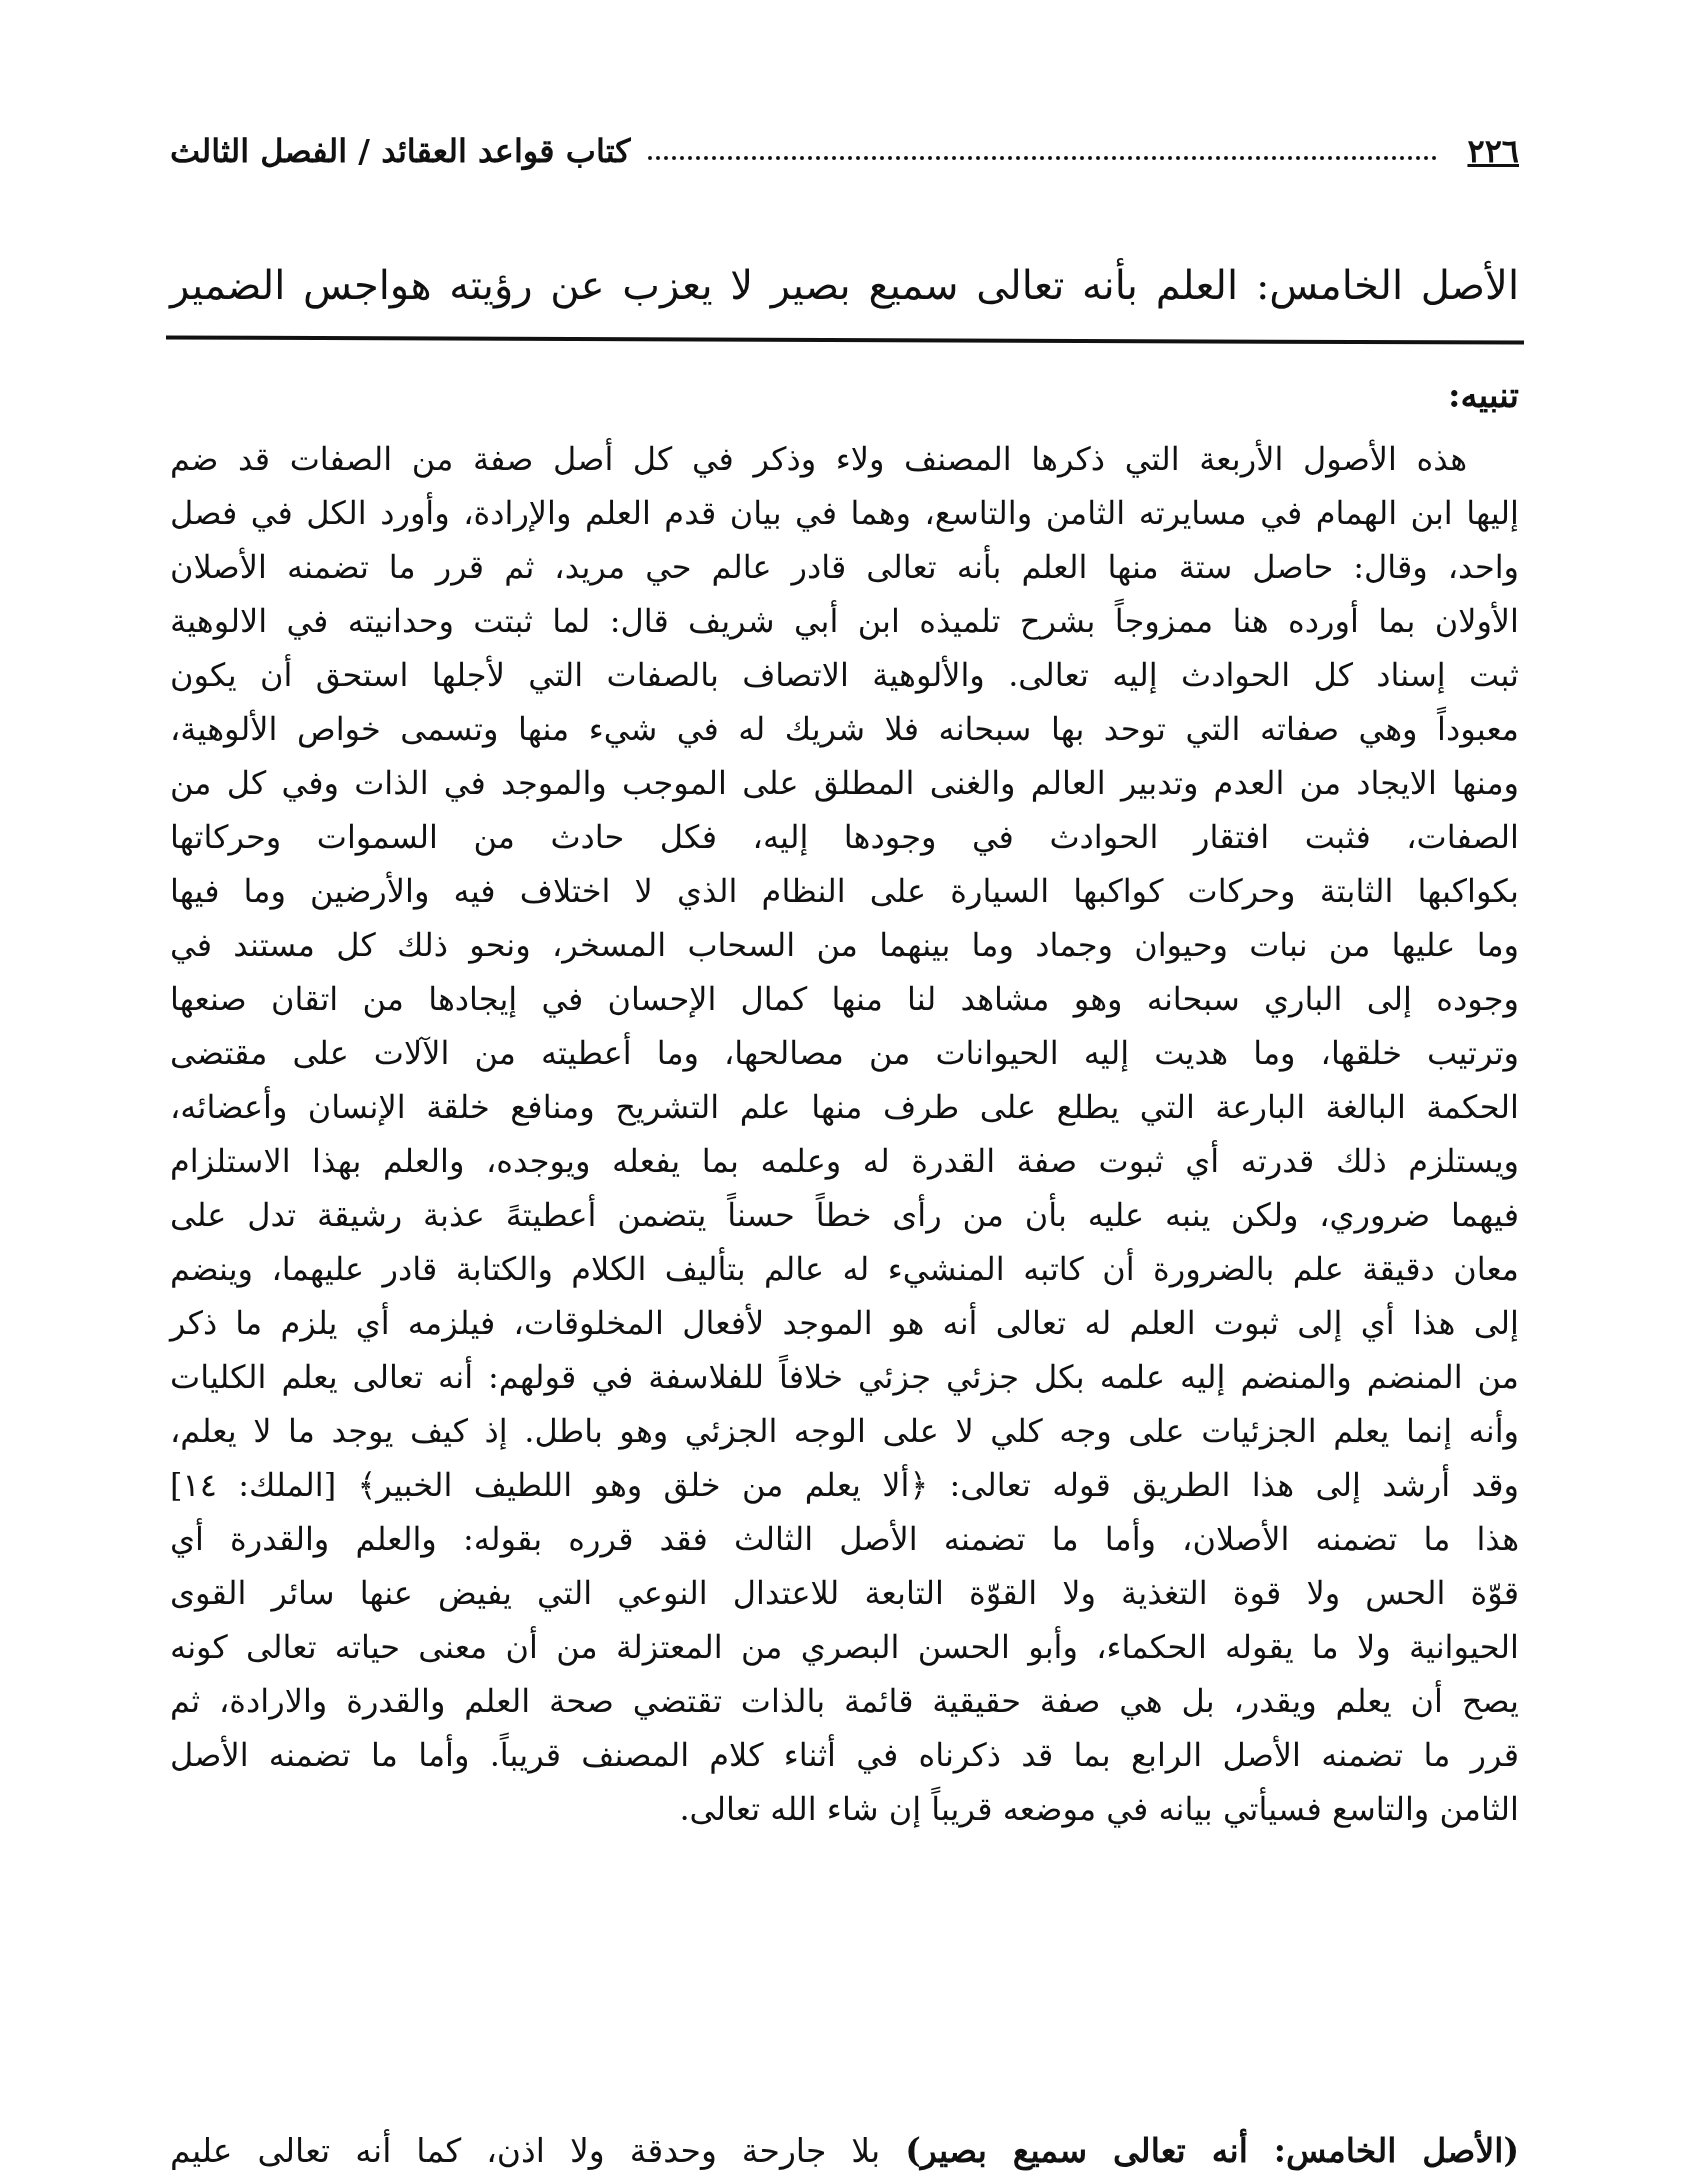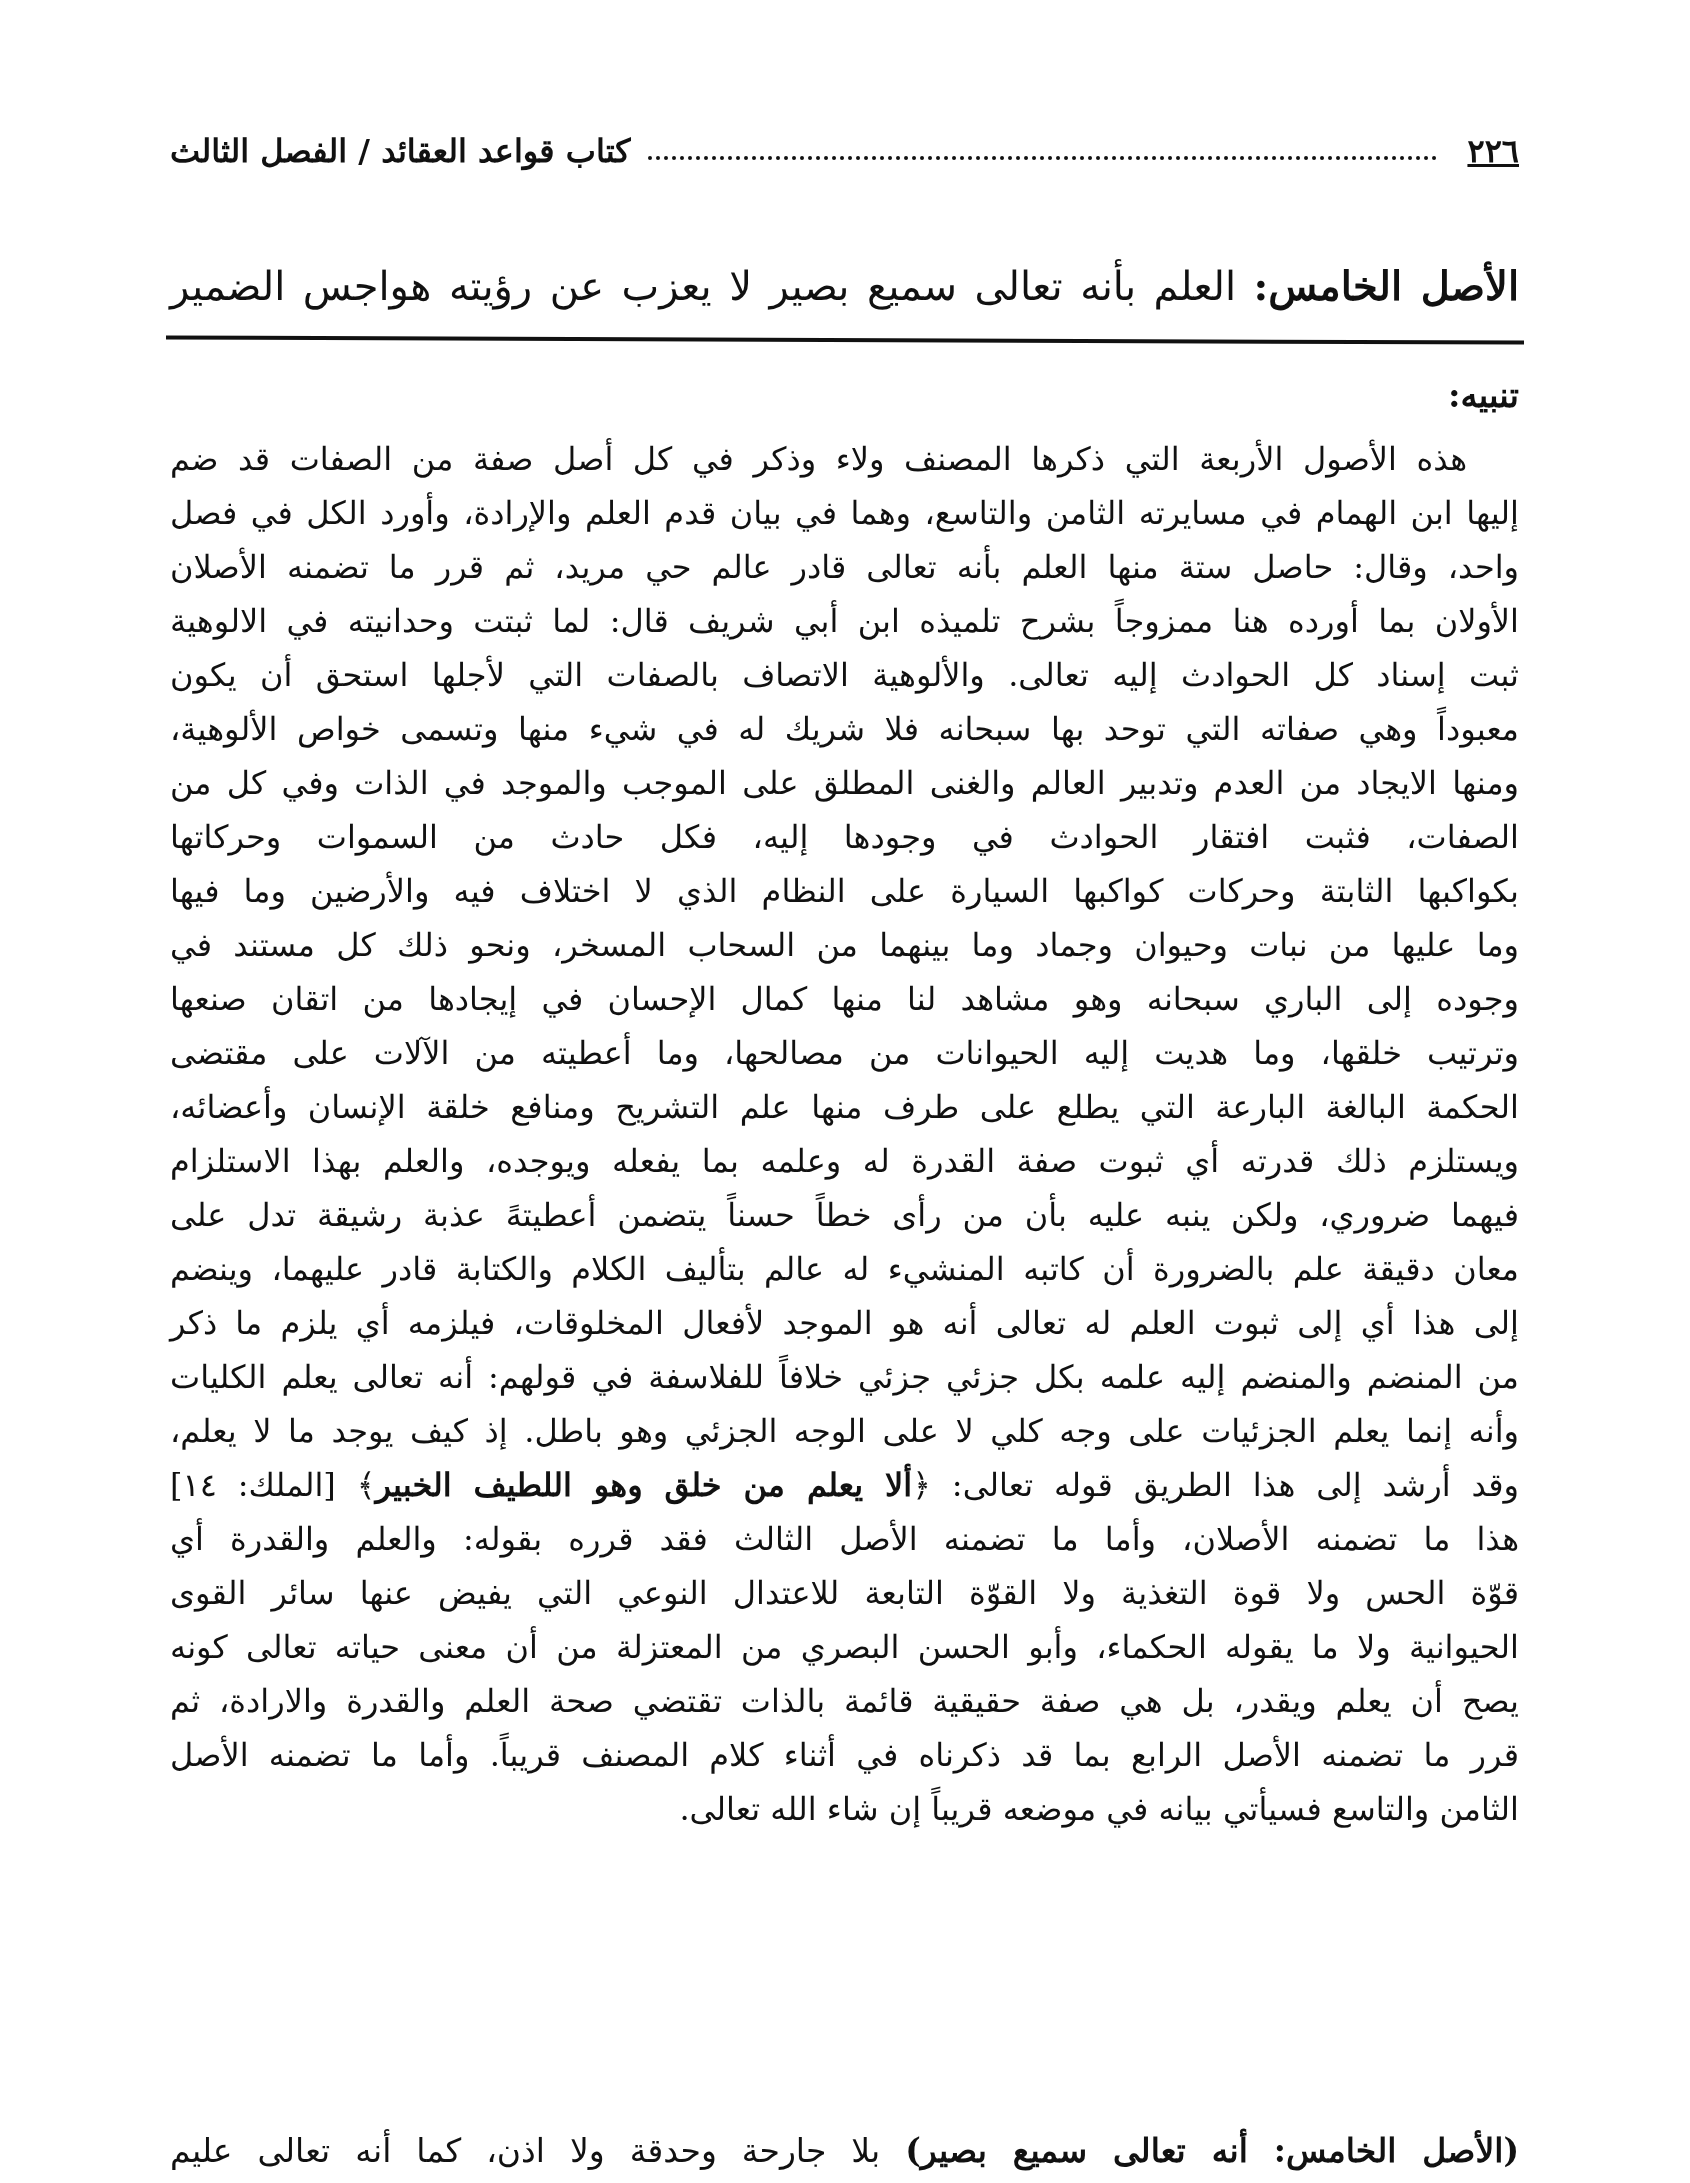--- a/index.html
+++ b/index.html
@@ -55,21 +55,21 @@
       top: 253px;
       left: 0;
       right: 0;
       font-size: 40px;
       line-height: 65px;
       white-space: nowrap;
       text-align: justify;
       text-align-last: justify;
     }
     .section-title .lead {
-      font-weight: bold;
+      font-weight: normal;
     }
     .title-rule {
       position: absolute;
       top: 338px;
       left: -4.4px;
       right: -4.4px;
       height: 4.4px;
       background: #111;
       transform: rotate(0.22deg);
     }
@@ -98,21 +98,21 @@
       white-space: nowrap;
       height: 54px;
     }
     .body-text .para-line.first {
       padding-right: 52px;
     }
     .body-text .para-line.last {
       text-align-last: right;
     }
     .quran {
-      font-weight: bold;
+      font-weight: normal;
     }
     .bracket {
       font-weight: normal;
     }
     .final-para {
       position: absolute;
       top: 2124px;
       left: 0;
       right: 0;
       font-size: 33px;

